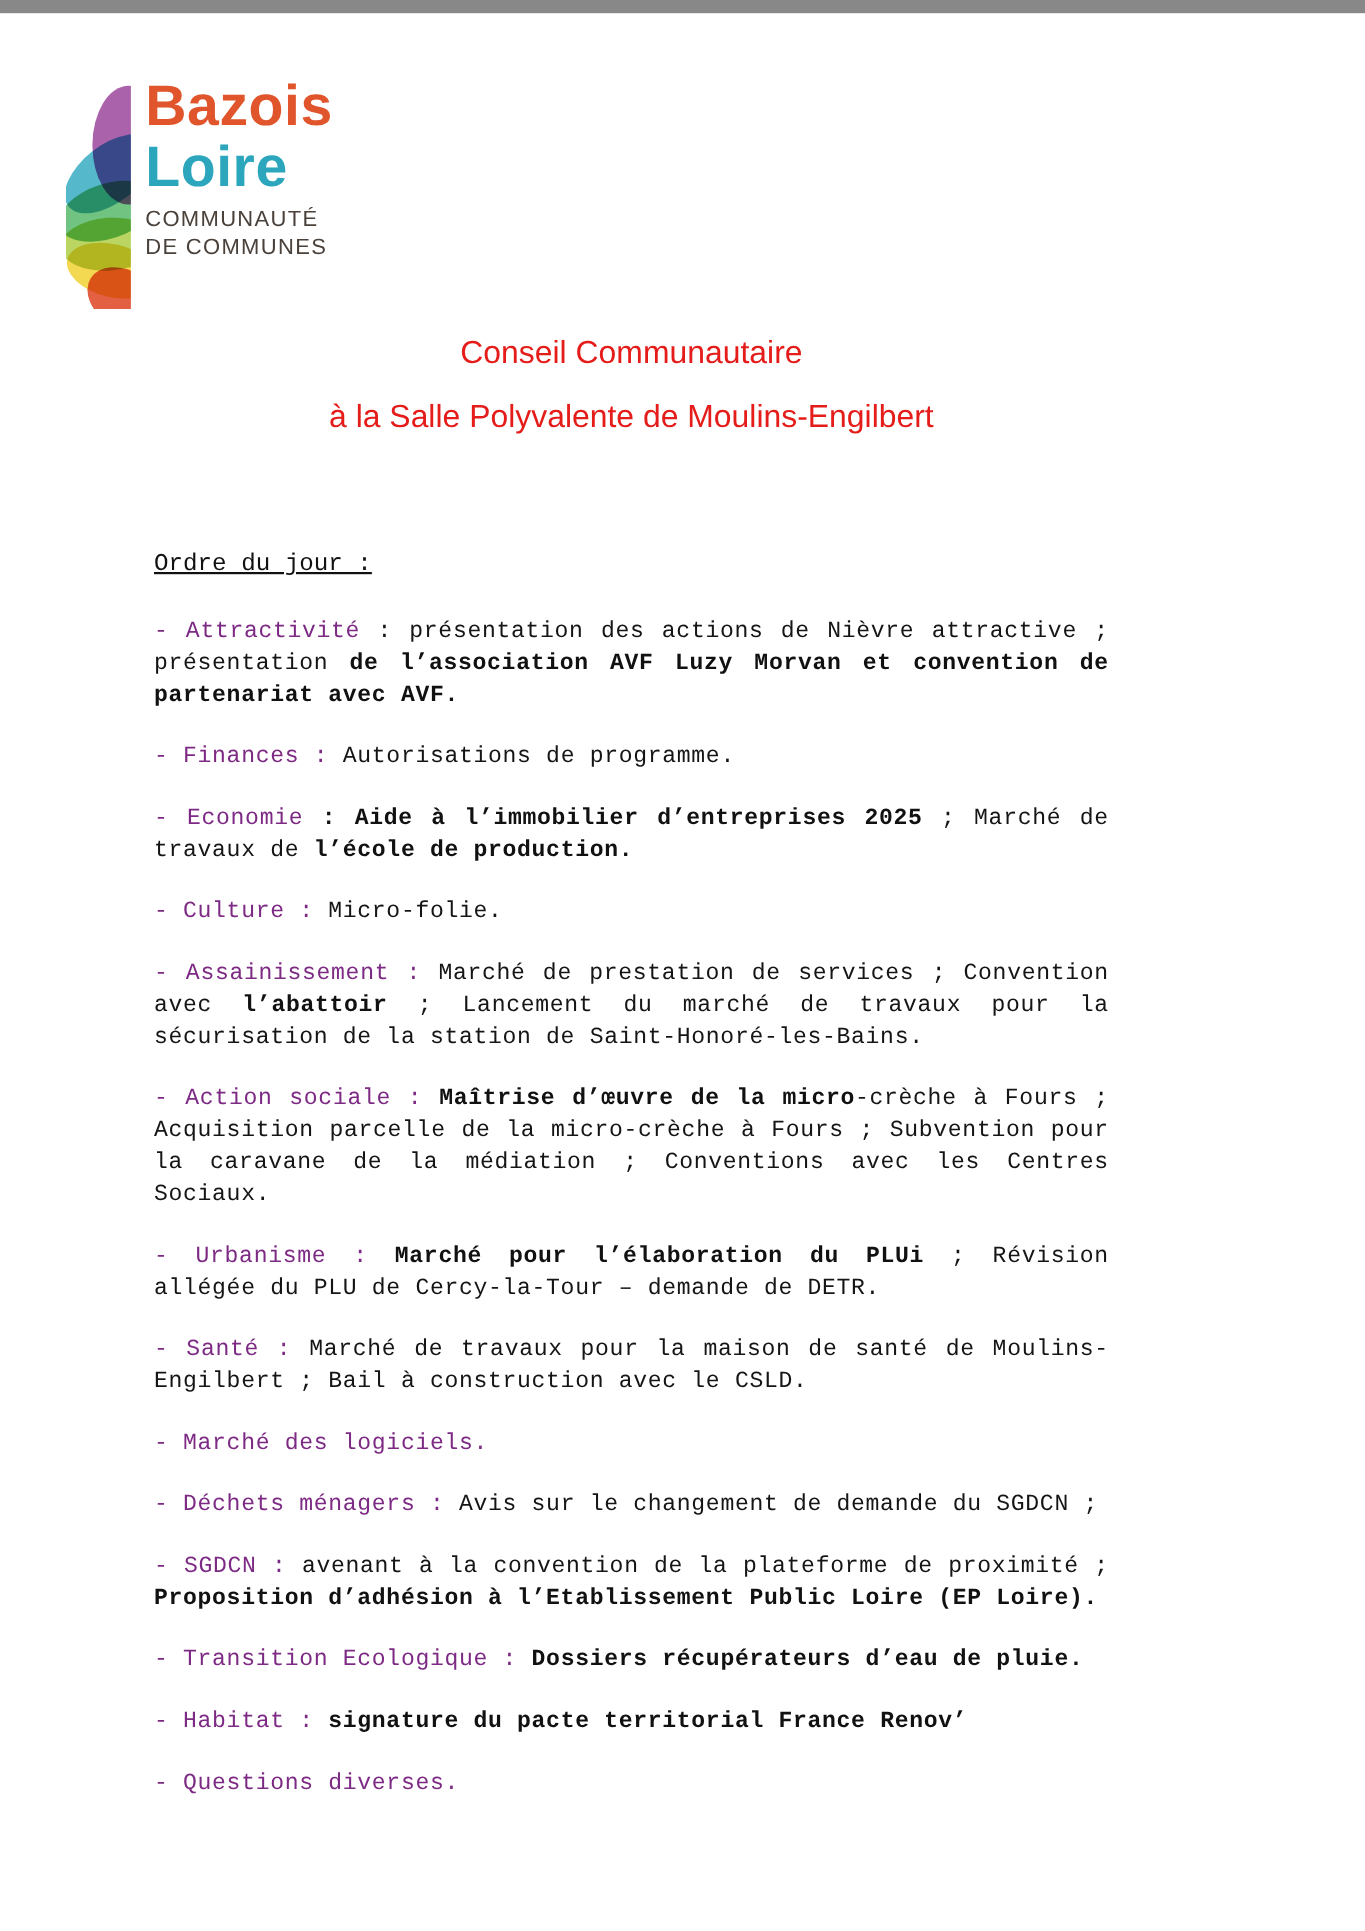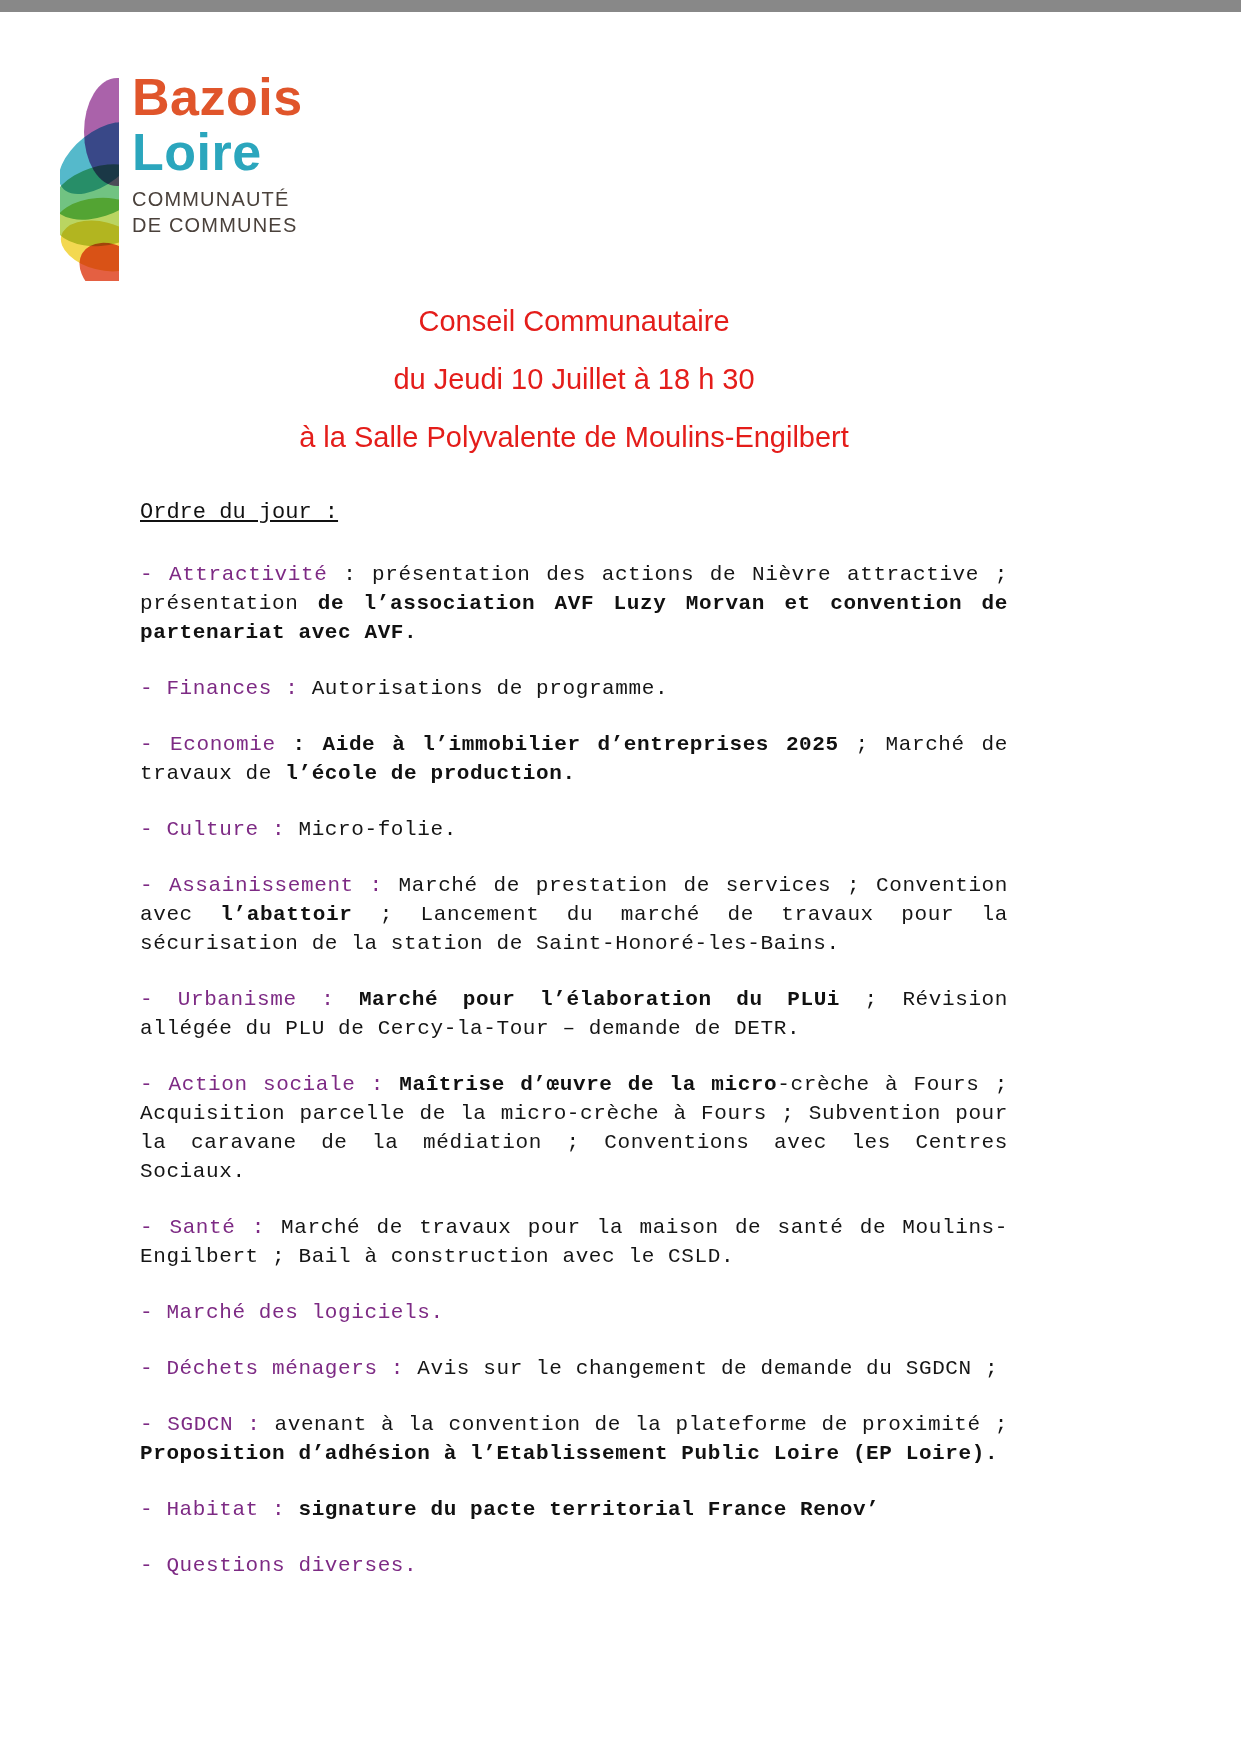--- a/index.html
+++ b/index.html
@@ -79,36 +79,36 @@
       <div class="logo-word w2">Loire</div>
       <div class="logo-sub">
         <div>COMMUNAUTÉ</div>
         <div>DE COMMUNES</div>
       </div>
     </div>
   </div>
 
   <div class="titles">
     <div class="title-line">Conseil Communautaire</div>
-    <div class="title-line">du Jeudi 10 Juillet à 18 h 30</div>
     <div class="title-line">à la Salle Polyvalente de Moulins-Engilbert</div>
   </div>
 
   <div class="agenda">
     <p class="agenda-heading">Ordre du jour :</p>
     <div id="agenda-items">
         <p class="agenda-item"><span class="seg-topic">- Attractivité</span><span class="seg-regular"> : présentation des actions de Nièvre attractive ; présentation </span><span class="seg-bold">de l’association AVF Luzy Morvan et convention de partenariat avec AVF.</span></p>
         <p class="agenda-item"><span class="seg-topic">- Finances : </span><span class="seg-regular">Autorisations de programme.</span></p>
         <p class="agenda-item"><span class="seg-topic">- Economie </span><span class="seg-bold">: Aide à l’immobilier d’entreprises 2025</span><span class="seg-regular"> ; Marché de travaux de </span><span class="seg-bold">l’école de production.</span></p>
         <p class="agenda-item"><span class="seg-topic">- Culture : </span><span class="seg-regular">Micro-folie.</span></p>
         <p class="agenda-item"><span class="seg-topic">- Assainissement : </span><span class="seg-regular">Marché de prestation de services ; Convention avec </span><span class="seg-bold">l’abattoir</span><span class="seg-regular"> ; Lancement du marché de travaux pour la sécurisation de la station de Saint-Honoré-les-Bains.</span></p>
+        <p class="agenda-item"><span class="seg-topic">- Action sociale : </span><span class="seg-bold">Maîtrise d’œuvre de la micro</span><span class="seg-regular">-crèche à Fours ; Acquisition parcelle de la micro-crèche à Fours ; Subvention pour la caravane de la médiation ; Conventions avec les Centres Sociaux.</span></p>
         <p class="agenda-item"><span class="seg-topic">- Urbanisme : </span><span class="seg-bold">Marché pour l’élaboration du PLUi</span><span class="seg-regular"> ; Révision allégée du PLU de Cercy-la-Tour – demande de DETR.</span></p>
-        <p class="agenda-item"><span class="seg-topic">- Action sociale : </span><span class="seg-bold">Maîtrise d’œuvre de la micro</span><span class="seg-regular">-crèche à Fours ; Acquisition parcelle de la micro-crèche à Fours ; Subvention pour la caravane de la médiation ; Conventions avec les Centres Sociaux.</span></p>
         <p class="agenda-item"><span class="seg-topic">- Santé : </span><span class="seg-regular">Marché de travaux pour la maison de santé de Moulins-Engilbert ; Bail à construction avec le CSLD.</span></p>
         <p class="agenda-item"><span class="seg-topic">- Marché des logiciels.</span></p>
         <p class="agenda-item"><span class="seg-topic">- Déchets ménagers : </span><span class="seg-regular">Avis sur le changement de demande du SGDCN ;</span></p>
         <p class="agenda-item"><span class="seg-topic">- SGDCN : </span><span class="seg-regular">avenant à la convention de la plateforme de proximité ; </span><span class="seg-bold">Proposition d’adhésion à l’Etablissement Public Loire (EP Loire).</span></p>
+        <p class="agenda-item"><span class="seg-topic">- Transition Ecologique : </span><span class="seg-bold">Dossiers récupérateurs d’eau de pluie.</span></p>
         <p class="agenda-item"><span class="seg-topic">- Habitat : </span><span class="seg-bold">signature du pacte territorial France Renov’</span></p>
         <p class="agenda-item"><span class="seg-topic">- Questions diverses.</span></p>
       </div>
   </div>
 
 </div>
 
 </body></html>

